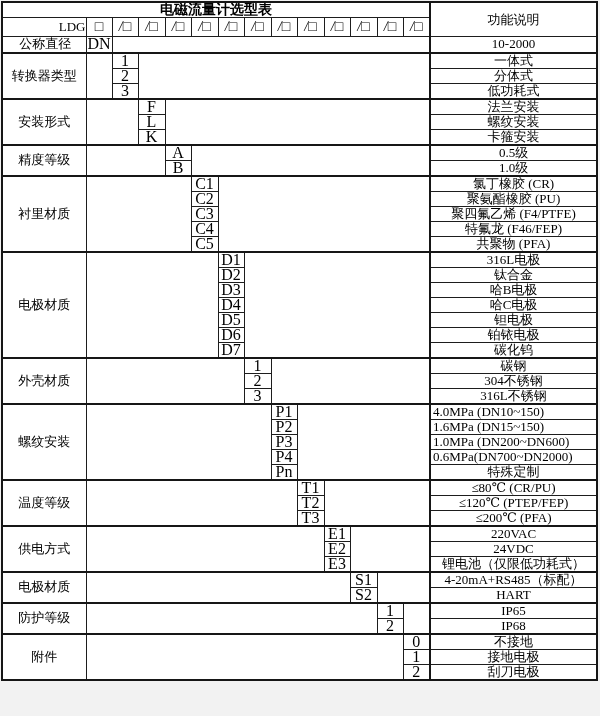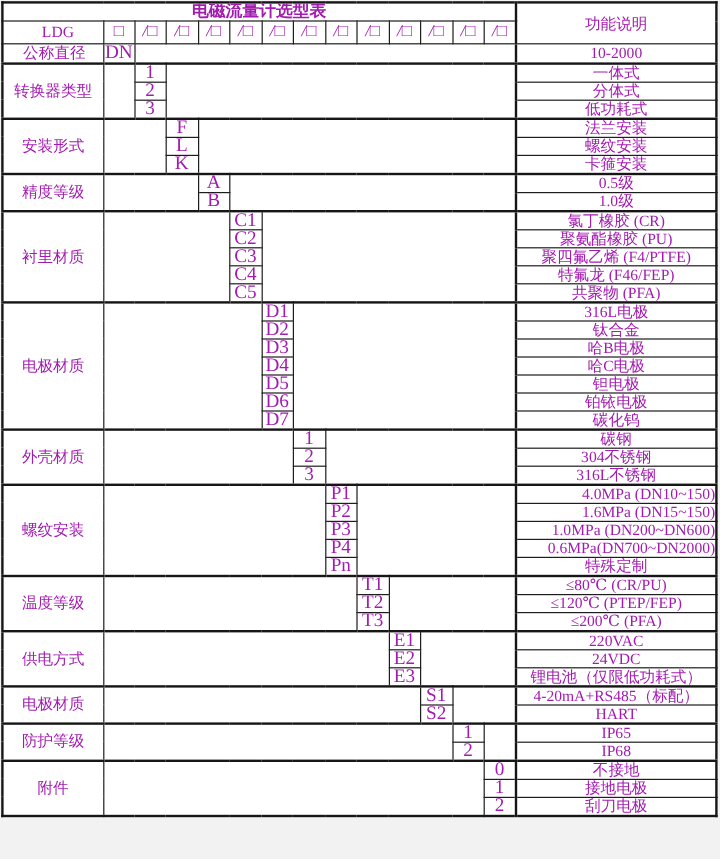--- a/index.html
+++ b/index.html
@@ -3,43 +3,43 @@
 <meta charset="utf-8">
 <style>
   html,body { margin:0; padding:0; }
   body { background:#e9e9e9; font-family:"Liberation Serif","DejaVu Serif",serif; }
   .page {
     position:relative; width:600px; height:716px; background:#f2f2f2; overflow:hidden;
   }
   table.sel {
     border-collapse:collapse; table-layout:fixed;
     width:597px; margin:1px; background:#ffffff;
-    border:2px solid #161616; color:#a21caf;
+    border:2px solid #161616; color:#000000;
   }
   td {
     border:1px solid #1d1d1d; padding:0; text-align:center;
     font-size:13px; line-height:14px; white-space:nowrap; overflow:hidden;
   }
   
   tr          { height:15px; }
   tr.rh-title { height:14px; }
   tr.rh-model { height:19px; }
   tr.rh-dn    { height:16px; }
 
   .title-cell { font-weight:bold; font-size:14px; }
   .fhead      { font-weight:normal; font-size:13px; }
   .fn         { border-left:2px solid #161616; }   
   .bb2        { border-bottom:2px solid #161616; } 
   .lab        { font-size:13px; }
   .pl         { text-align:center; padding-left:2px; }
-  .model-cell { text-align:center; padding-left:8px; font-size:13px; }
+  .model-cell { text-align:right; padding-left:8px; font-size:13px; }
   .slot-cell  { font-style:italic; font-size:14px; padding:0; }
   .code       { font-size:16px; }
   .desc       { font-size:13px; }
-  .desc.left  { text-align:right; padding-left:2px; }
+  .desc.left  { text-align:left; padding-left:2px; }
   .gap        { background:#fff; }
 </style>
 </head>
 <body>
 
 <div class="page">
 <table class="sel">
   <colgroup>
     <col style="width:84px">
         <col style="width:26px">

